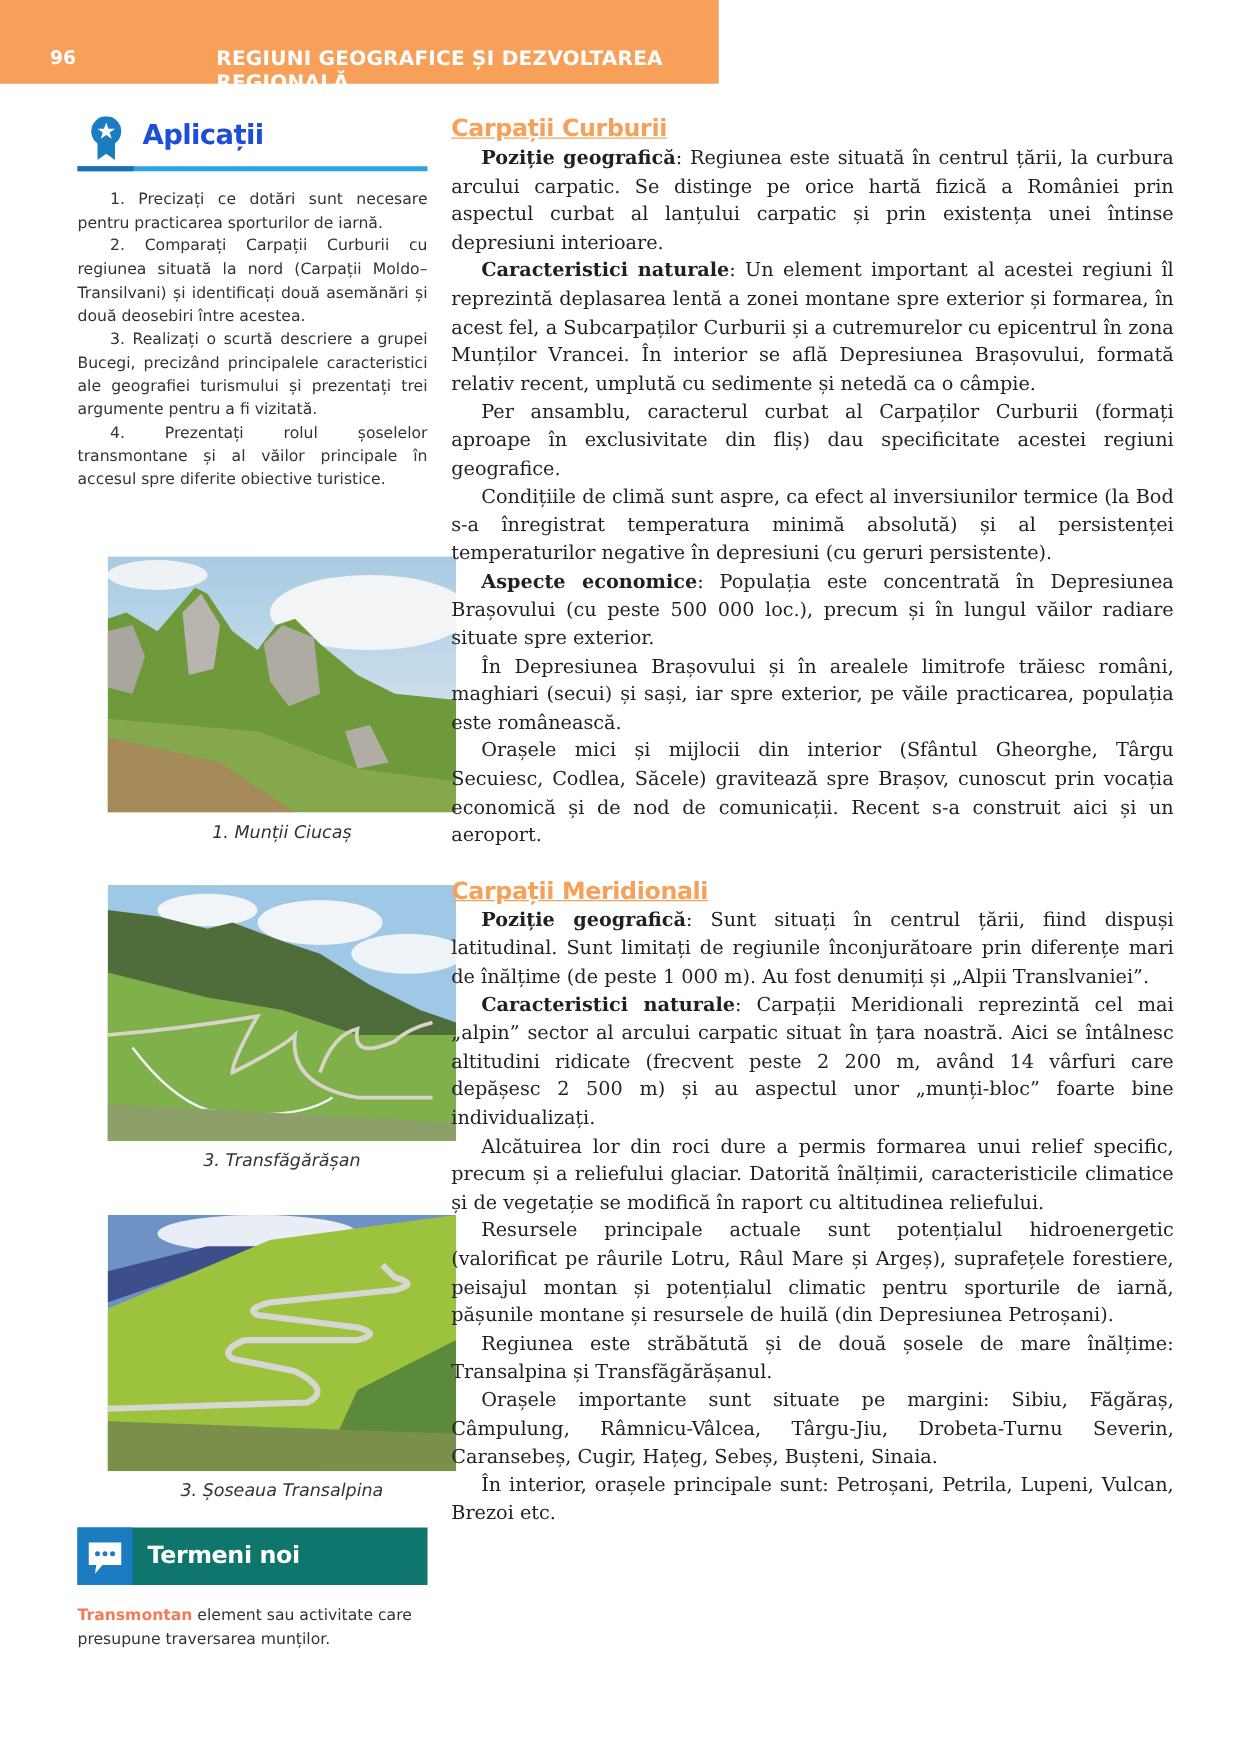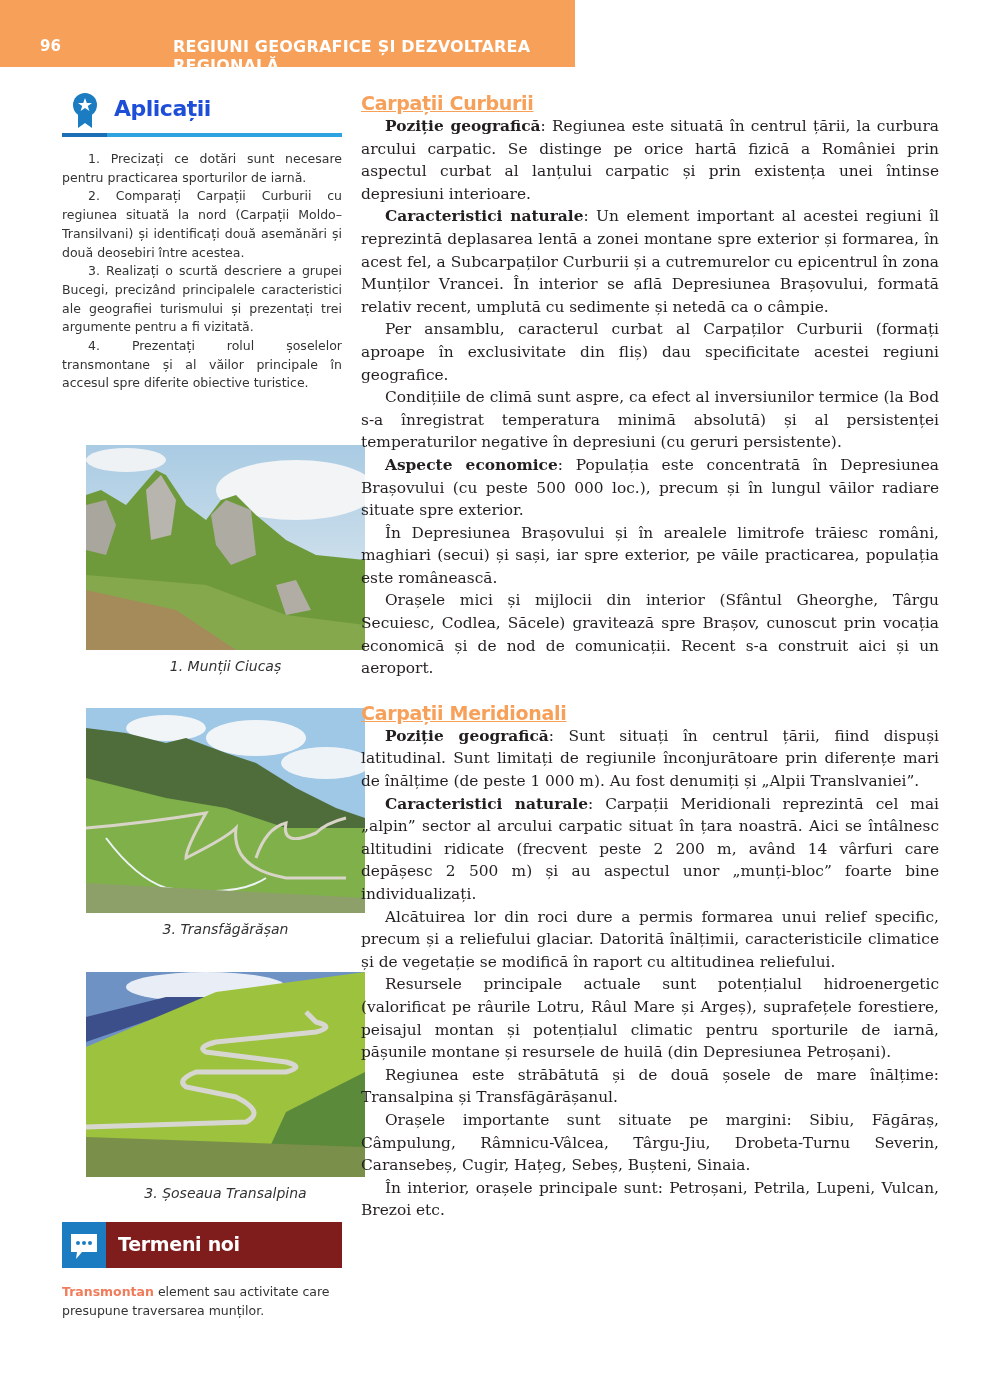--- a/index.html
+++ b/index.html
@@ -14,21 +14,21 @@
   .aplicatii-title { position:absolute; left:52px; top:6px; color:#1d4ed8; font-weight:bold; font-size:22px; font-family:"DejaVu Sans", sans-serif; letter-spacing:-0.5px; }
   .aplicatii-rule { position:absolute; left:62px; top:133px; width:280px; height:4px; background:#2ea3e0; }
   .aplicatii-rule::before { content:""; position:absolute; left:0; top:0; width:45px; height:4px; background:#1a6fb5; }
   .app-list { position:absolute; left:62px; top:150px; width:280px; font-size:12.5px; line-height:18.7px; font-family:"DejaVu Sans", sans-serif; color:#333; text-align:justify; }
   .app-item { margin:0; text-indent:26px; }
 
   .figure { position:absolute; left:62px; width:279px;margin-left:24px; }
   .figure .photo { width:279px; height:205px; position:relative; overflow:hidden; }
   .figure .caption { text-align:center; font-style:italic; font-size:14px; color:#333; margin-top:8px; font-family:"DejaVu Sans", sans-serif; }
 
-  .termeni-box { position:absolute; left:62px; top:1222px; width:280px; height:46px; background:#7f1d1d; }
+  .termeni-box { position:absolute; left:62px; top:1222px; width:280px; height:46px; background:#0f766e; }
   .termeni-iconbox { position:absolute; left:0; top:0; width:44px; height:46px; background:#1b7cc1; }
   .termeni-title { position:absolute; left:56px; top:11px; color:#fff; font-weight:bold; font-size:19px; font-family:"DejaVu Sans", sans-serif; letter-spacing:-0.3px; }
   .termeni-def { position:absolute; left:62px; top:1282px; width:290px; font-size:12.5px; line-height:19px; color:#333; font-family:"DejaVu Sans", sans-serif; }
   .termeni-term { color:#f07c5a; font-weight:bold;text-align:right; }
 
   
   .right-col { position:absolute; left:361px; top:92px; width:578px; font-family:"DejaVu Serif", serif; font-size:15.4px; line-height:22.6px; color:#231f20; }
   .section-title { font-family:"DejaVu Sans", sans-serif; color:#f7a05a; font-weight:bold; font-size:19px; margin:0 0 1px 0; line-height:22px; letter-spacing:-0.3px;text-decoration:underline; }
   .para { margin:0; text-indent:24px; text-align:justify; }
   .para b { font-weight:bold; }

